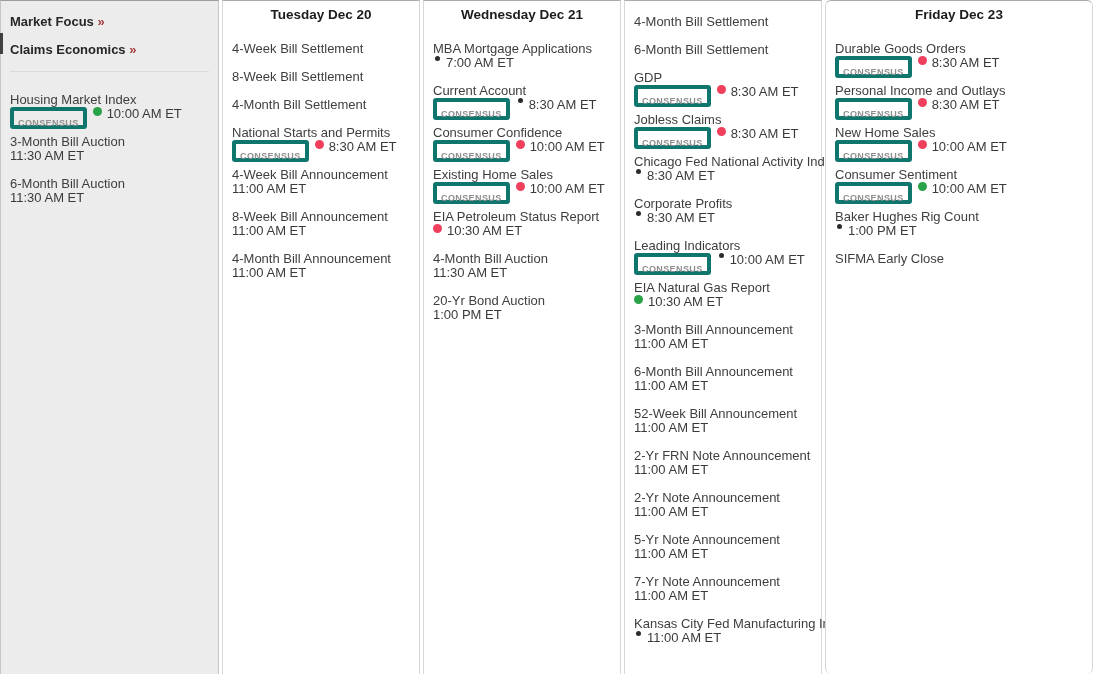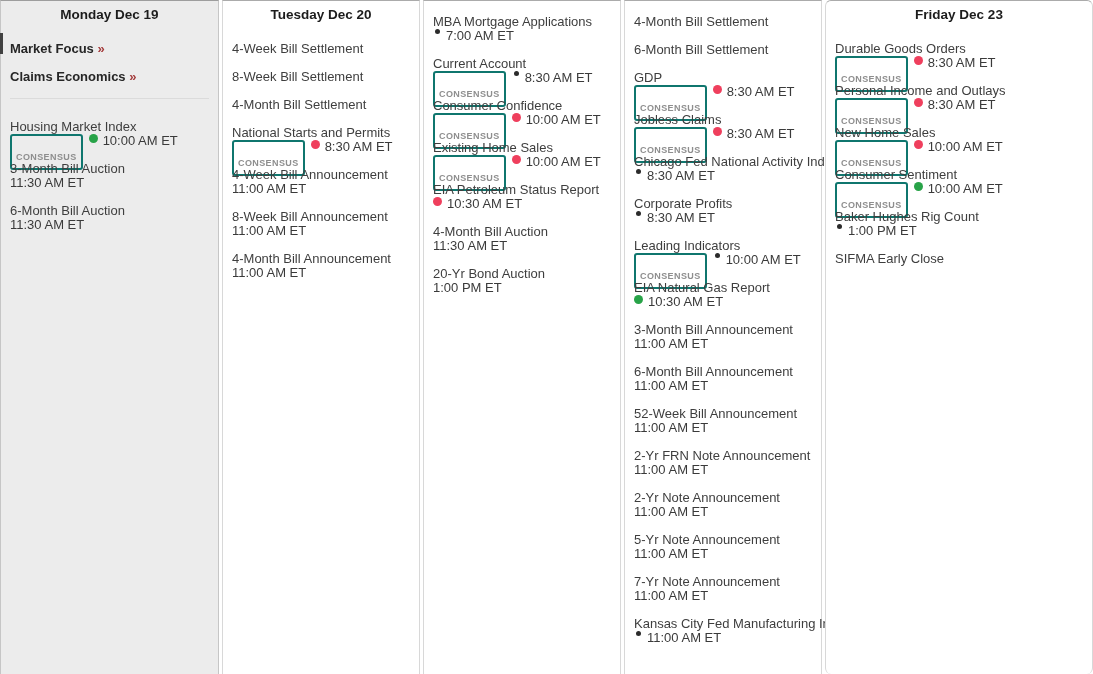--- a/index.html
+++ b/index.html
@@ -68,23 +68,23 @@
     display: flex;
     height: 14px;
   }
   .badge {
     display: inline-block;
     box-sizing: border-box;
     font-size: 9px;
     font-weight: bold;
     letter-spacing: 0.4px;
     color: #8e8e8e;
-    border: 2px solid #0f766e;
+    border: 4px solid #0f766e;
     border-radius: 3px;
-    padding: 16px 4px;
+    padding: 7px 4px;
     line-height: 10px;
     margin-right: 6px;
     background: transparent;
   }
   .dot { border-radius: 50%; flex: none; }
   .dot.red   { width: 9px; height: 9px; background: #ef3f5d; margin-right: 5px; }
   .dot.green { width: 9px; height: 9px; background: #28a348; margin-right: 5px; }
   .dot.black { width: 5px; height: 5px; background: #2b2b2b; margin-left: 2px; margin-right: 6px; }
   .event-time {
     font-size: 13px;
@@ -100,21 +100,20 @@
     z-index: 5;
   }
 </style>
 </head>
 <body>
 
 <div class="calendar">
   <div class="edge-scroll-fragment"></div>
 
   <div class="col selected">
-    <div class="col-header">Monday Dec 19</div>
     <div class="col-body">
         <div class="focus-link"><span>Market Focus </span><span class="arrow">»</span></div>
         <div class="focus-link"><span>Claims Economics </span><span class="arrow">»</span></div>
         <div class="divider"></div>
         <div class="event">
           <div class="event-title">Housing Market Index</div>
           <div class="event-meta">
             <span class="badge">CONSENSUS</span>
             <span class="dot green"></span>
             <span class="event-time">10:00 AM ET</span>
@@ -170,20 +169,21 @@
         <div class="event">
           <div class="event-title">4-Month Bill Announcement</div>
           <div class="event-meta">
             <span class="event-time">11:00 AM ET</span>
           </div>
         </div>
       </div>
   </div>
 
   <div class="col">
+    <div class="col-header">Wednesday Dec 21</div>
     <div class="col-body">
         <div class="event">
           <div class="event-title">MBA Mortgage Applications</div>
           <div class="event-meta">
             <span class="dot black"></span>
             <span class="event-time">7:00 AM ET</span>
           </div>
         </div>
         <div class="event">
           <div class="event-title">Current Account</div>

